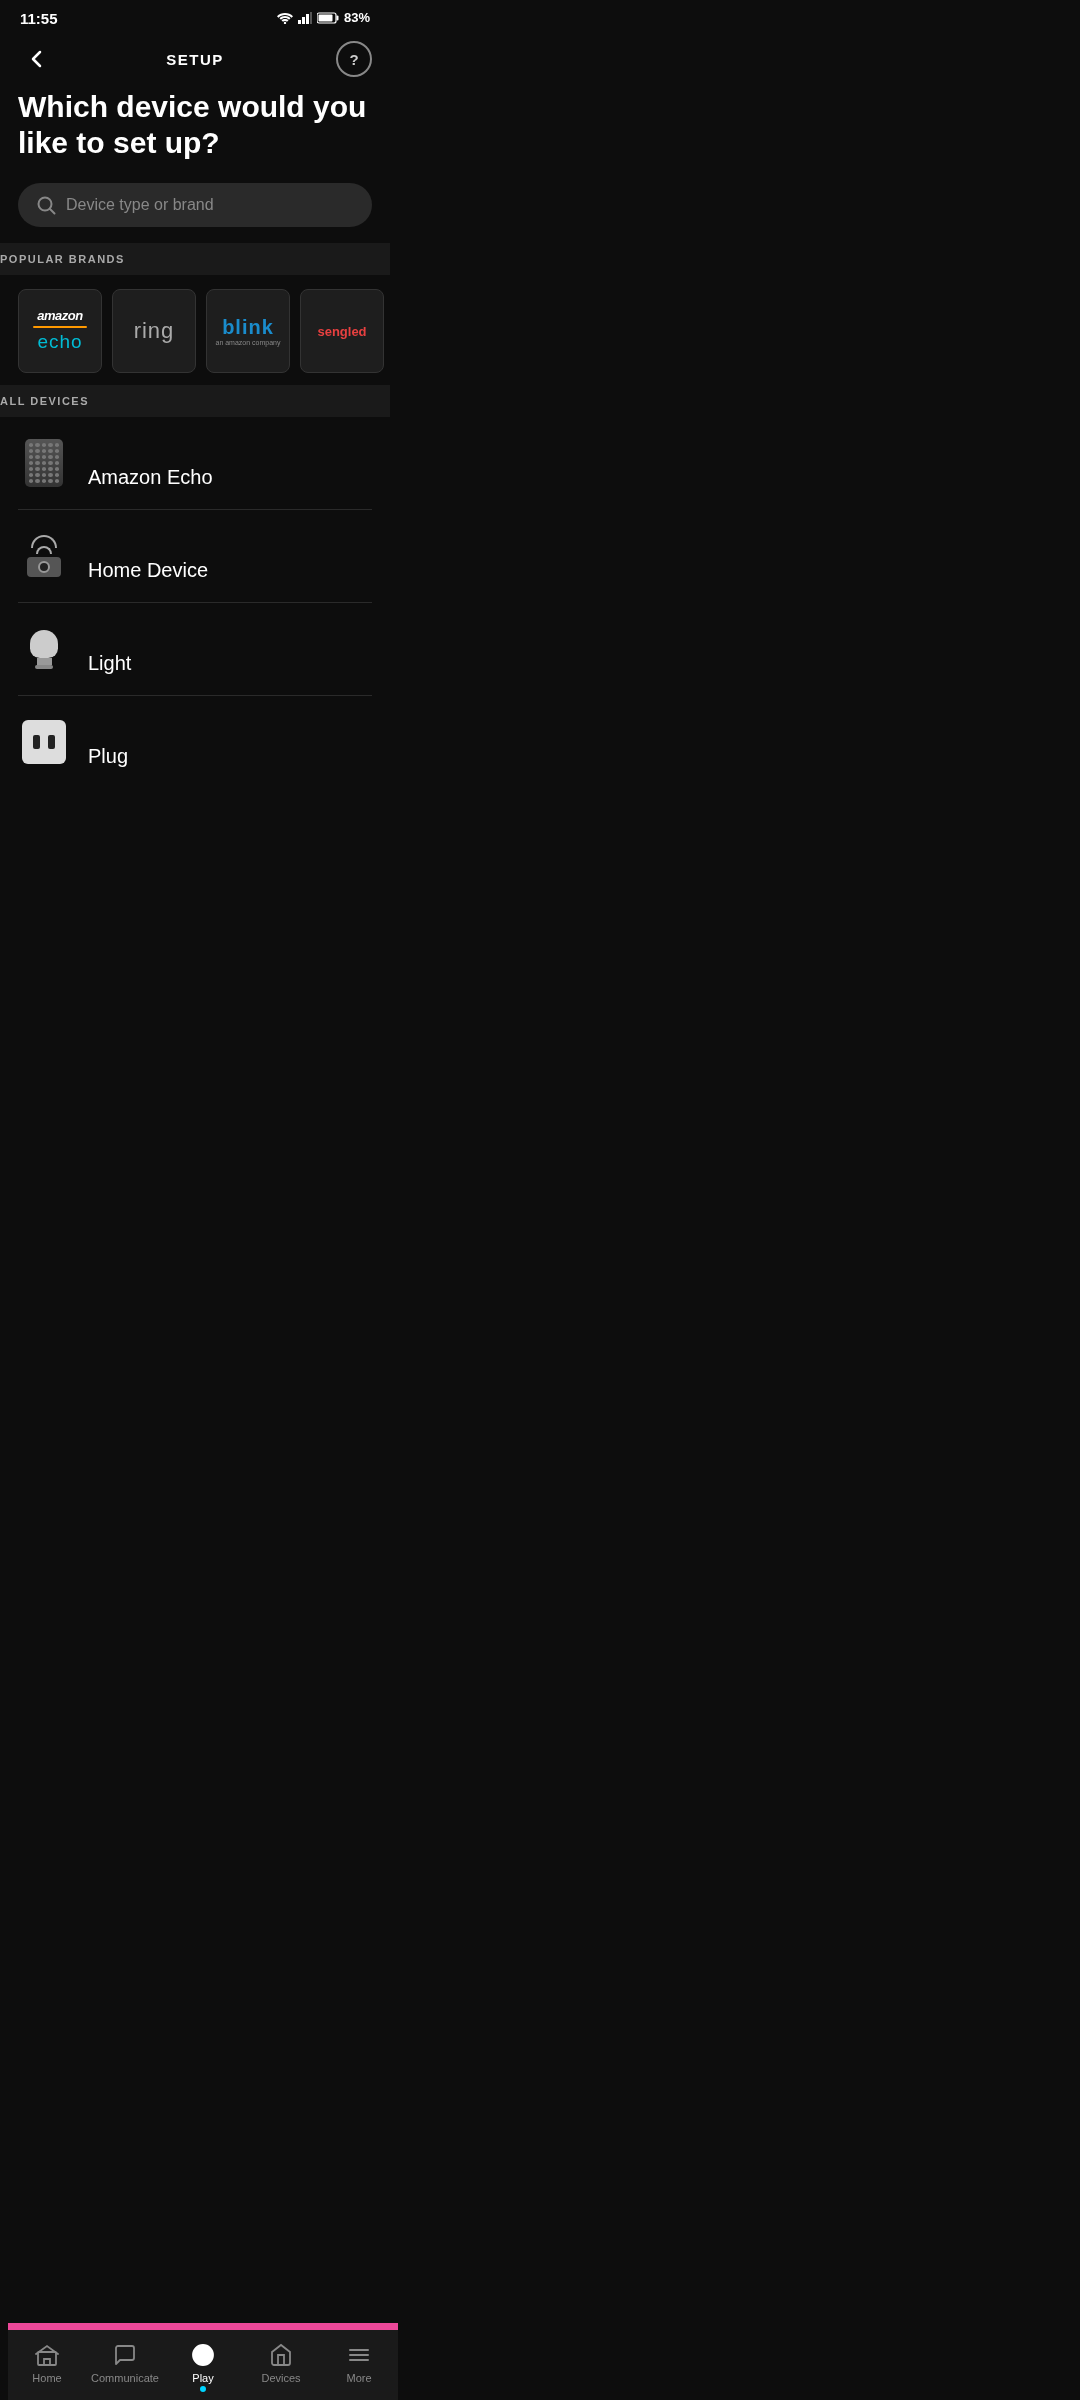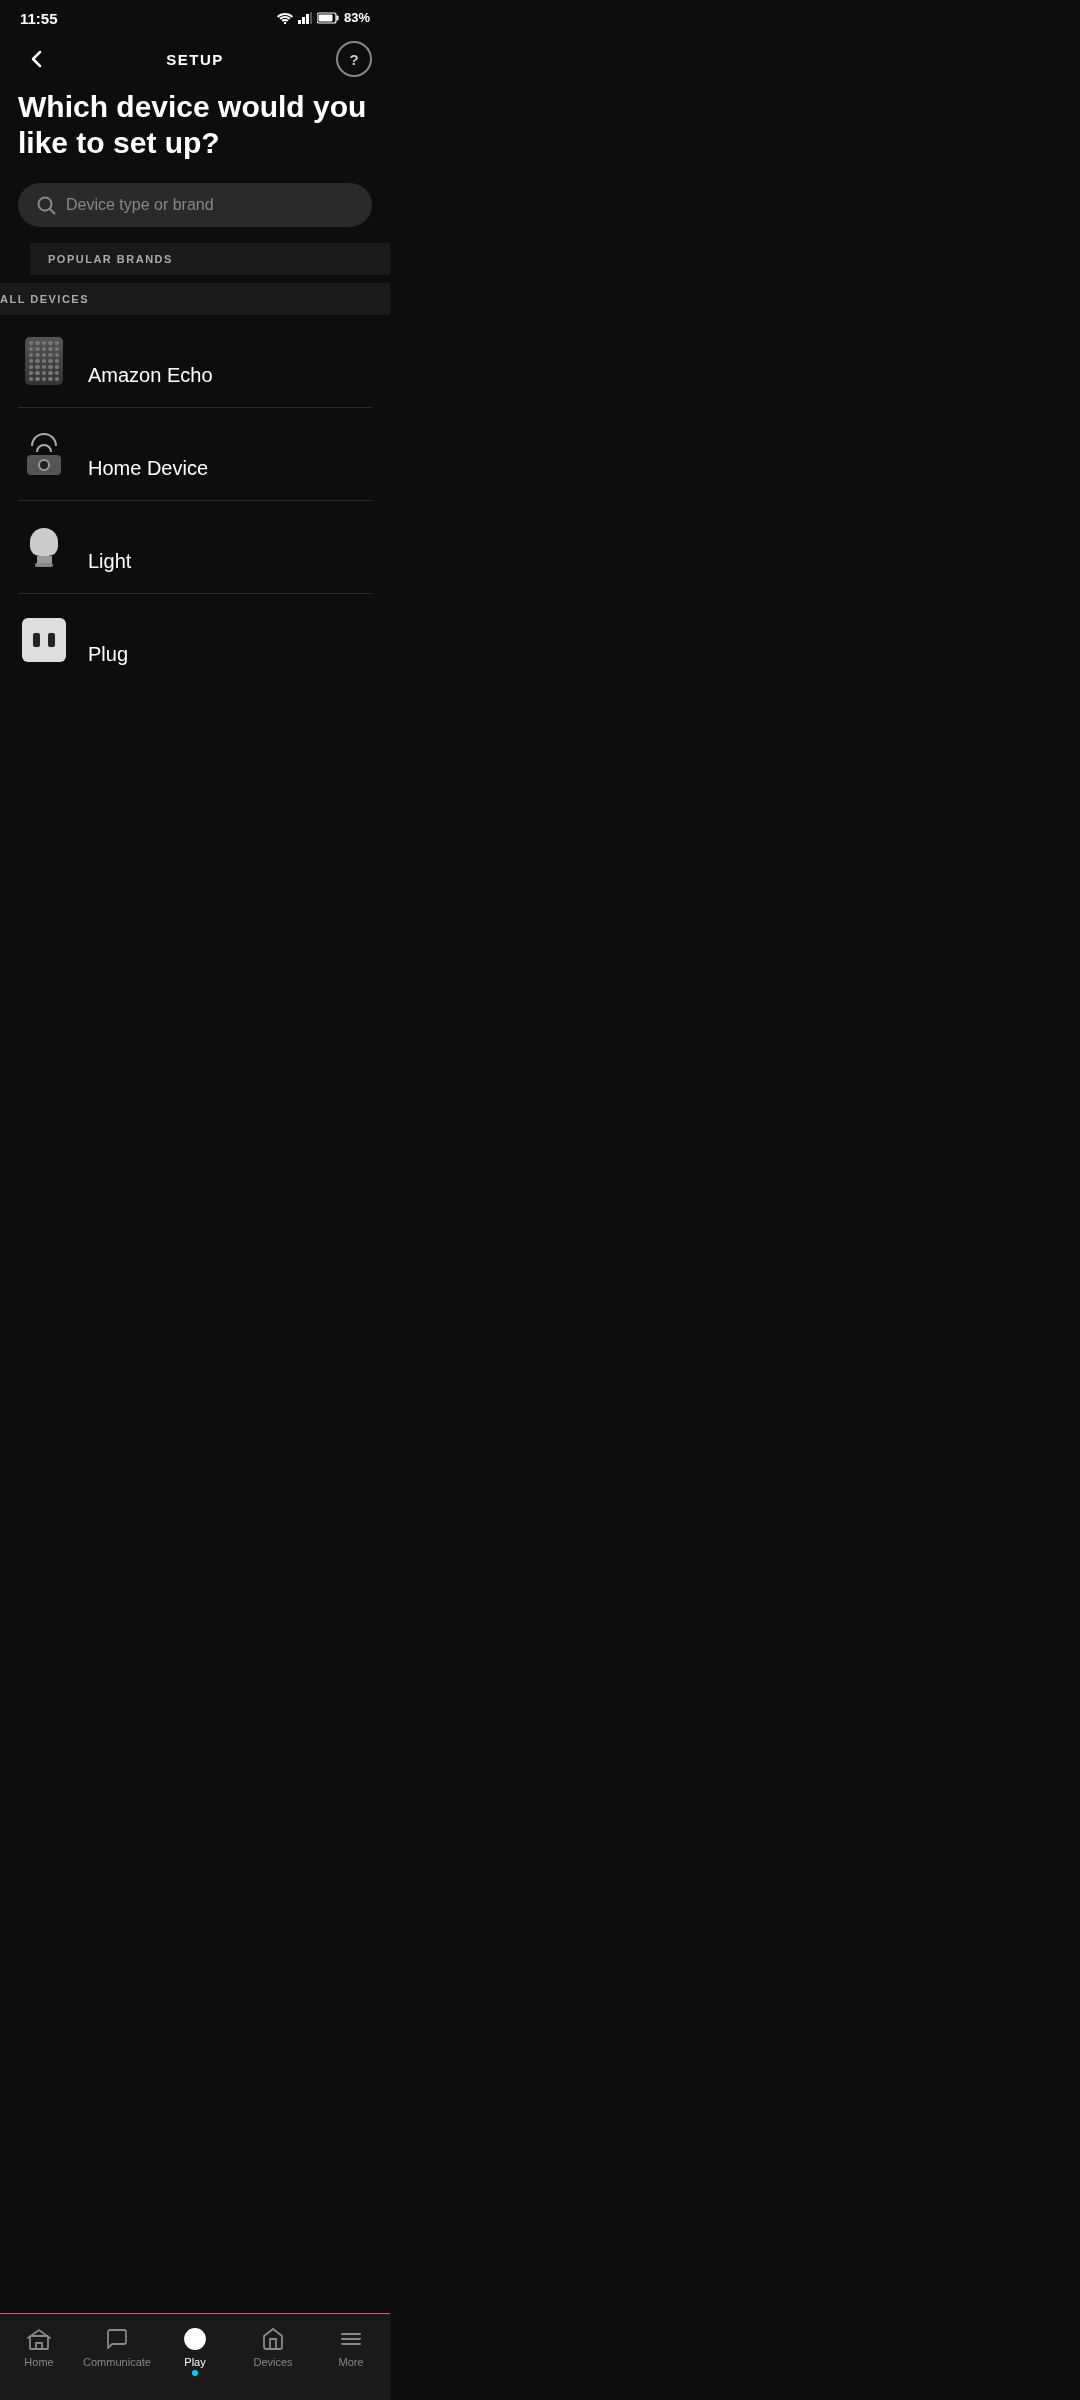--- a/index.html
+++ b/index.html
@@ -198,27 +198,27 @@
     .device-name {
       font-size: 20px;
       font-weight: 400;
       color: #ffffff;
     }
 
     
     .bottom-nav {
       position: fixed;
       bottom: 0;
-      left: 0;
+      left: 8px;
       right: 0;
       width: 390px;
       background: #1a1a1a;
       display: flex;
-      border-top: 1px solid #ec4899;
-      padding: 8px 0 20px;
+      border-top: 7px solid #ec4899;
+      padding: 8px 0 4px;
     }
     .nav-item {
       flex: 1;
       display: flex;
       flex-direction: column;
       align-items: center;
       gap: 4px;
       cursor: pointer;
       padding: 4px 0;
     }
@@ -299,22 +299,49 @@
     <div class="search-icon-wrap">
       <svg width="20" height="20" viewBox="0 0 20 20" fill="none">
         <circle cx="9" cy="9" r="6.5" stroke="#888" stroke-width="2"></circle>
         <line x1="14" y1="14" x2="18.5" y2="18.5" stroke="#888" stroke-width="2" stroke-linecap="round"></line>
       </svg>
     </div>
     <span class="search-placeholder">Device type or brand</span>
   </div>
 </div>
 
-<div style="margin-top:16px;margin-left:48px;">
+<div style="margin-top:16px;">
   <div class="section-header">POPULAR BRANDS</div>
+  <div class="brands-section">
+    <div class="brands-grid">
+
+      <div class="brand-card">
+        <div class="brand-logo-amazon">
+          <div class="amazon-smile" style="font-size:13px;font-weight:900;color:#fff;font-style:italic;letter-spacing:-0.5px;">amazon</div>
+          <div style="width:54px;height:2px;background:#f90;border-radius:2px;margin:1px auto 2px;"></div>
+          <div class="amazon-sub" style="font-size:19px;font-weight:300;color:#00bcd4;letter-spacing:1px;">echo</div>
+        </div>
+      </div>
+
+      <div class="brand-card">
+        <div class="brand-logo-ring" style="font-size:22px;font-weight:400;color:#aaa;letter-spacing:1px;">ring</div>
+      </div>
+
+      <div class="brand-card">
+        <div class="brand-logo-blink">
+          <div style="font-size:20px;font-weight:700;color:#1a8ccc;letter-spacing:1px;">blink</div>
+          <span class="blink-sub" style="font-size:7px;color:#888;font-weight:400;letter-spacing:0;display:block;text-align:center;">an amazon company</span>
+        </div>
+      </div>
+
+      <div class="brand-card">
+        <div class="brand-logo-sengled" style="font-size:13px;font-weight:700;color:#e84040;text-align:center;">sengled</div>
+      </div>
+    </div>
+  </div>
 </div>
 
 <div style="margin-top:8px;">
   <div class="section-header">ALL DEVICES</div>
   <div class="all-devices-section">
 
     <div class="device-item">
       <div class="device-icon-wrap">
         <div style="width:38px;height:48px;background:linear-gradient(180deg,#555 0%,#333 100%);border-radius:5px;padding:4px;display:grid;grid-template-columns:repeat(5,1fr);grid-template-rows:repeat(7,1fr);gap:2px;">
           <div style="background:#777;border-radius:50%;"></div>

